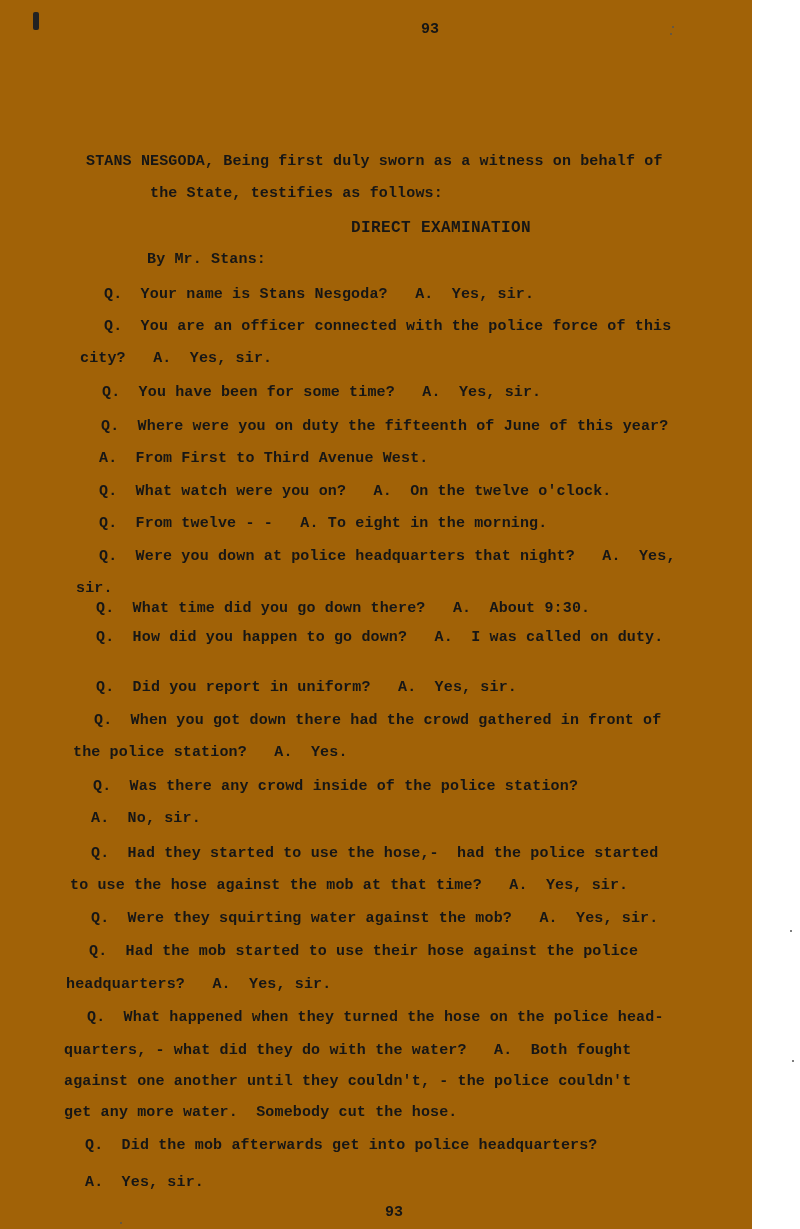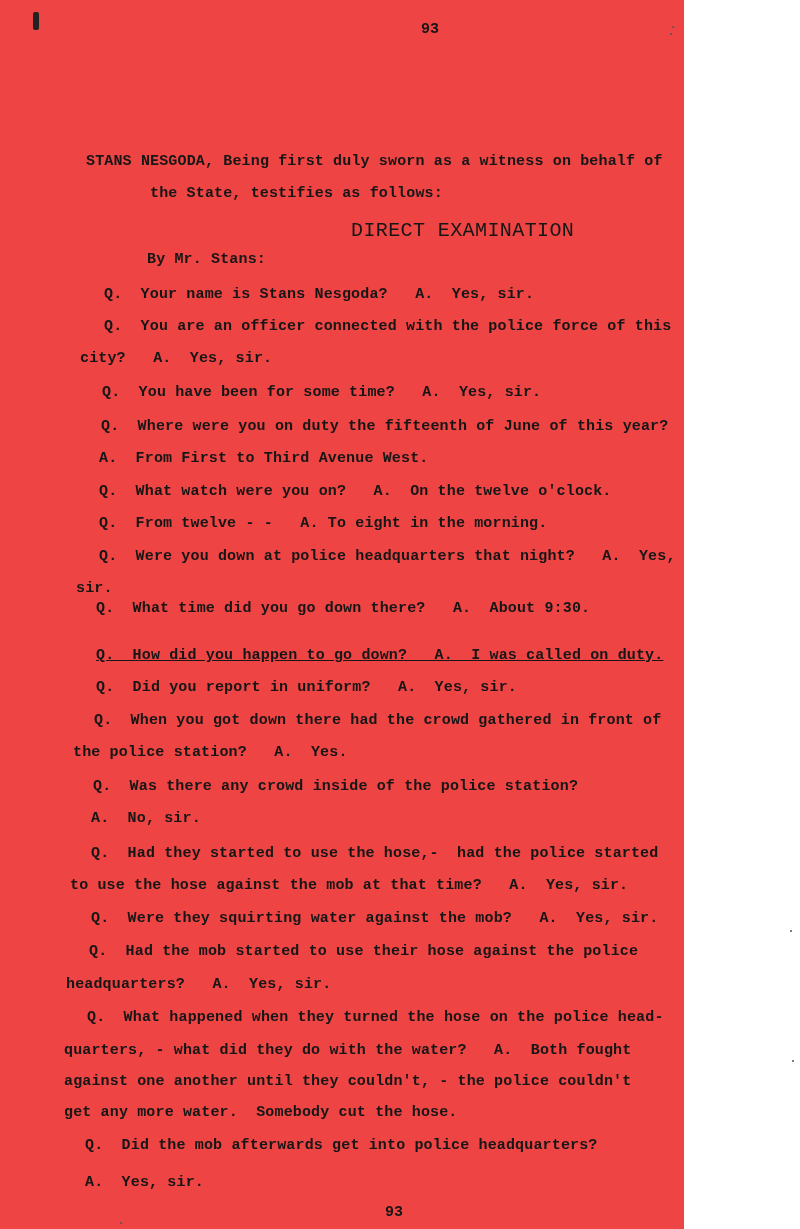--- a/index.html
+++ b/index.html
@@ -11,22 +11,22 @@
       width: 800px;
       height: 1229px;
       position: relative;
       overflow: hidden;
       font-family: "Liberation Mono", "DejaVu Sans Mono", monospace;
       color: #111111;
     }
     .page {
       position: absolute;
       left: 0; top: 0;
-      width: 684px; height: 1229px;
-      background: #ef4444;
+      width: 752px; height: 1229px;
+      background: #a16207;
     }
     .line {
       position: absolute;
       white-space: pre;
       font-size: 15px;
       font-weight: bold;
       line-height: 18px;
       letter-spacing: 0.15px;
       color: #161616;
     }
@@ -48,22 +48,22 @@
     }
     .speck {
       position: absolute;
       width: 2px; height: 2px;
       background: #555;
       border-radius: 1px;
     }
     .heading {
       position: absolute;
       white-space: pre;
-      font-size: 20px;
-      font-weight: normal;
+      font-size: 16px;
+      font-weight: bold;
       letter-spacing: 0.4px;
       color: #161616;
     }
   </style>
 </head>
 <body>
 
 <div class="page">
 
   <div class="margin-mark"></div>
@@ -84,21 +84,21 @@
   <div class="line" style="left:104px; top:318px;">Q.  You are an officer connected with the police force of this</div>
   <div class="line" style="left:80px; top:350px;">city?   A.  Yes, sir.</div>
   <div class="line" style="left:102px; top:384px;">Q.  You have been for some time?   A.  Yes, sir.</div>
   <div class="line" style="left:101px; top:418px;">Q.  Where were you on duty the fifteenth of June of this year?</div>
   <div class="line" style="left:99px; top:483px;">Q.  What watch were you on?   A.  On the twelve o'clock.</div>
   <div class="line" style="left:99px; top:450px;">A.  From First to Third Avenue West.</div>
   <div class="line" style="left:99px; top:515px;">Q.  From twelve - -   A. To eight in the morning.</div>
   <div class="line" style="left:99px; top:548px;">Q.  Were you down at police headquarters that night?   A.  Yes,</div>
   <div class="line" style="left:76px; top:580px;">sir.</div>
   <div class="line" style="left:96px; top:600px;text-align:center;">Q.  What time did you go down there?   A.  About 9:30.</div>
-  <div class="line" style="left:96px; top:647px;text-decoration:underline;">Q.  How did you happen to go down?   A.  I was called on duty.</div>
+  <div class="line" style="left:96px; top:629px;">Q.  How did you happen to go down?   A.  I was called on duty.</div>
   <div class="line" style="left:96px; top:679px;">Q.  Did you report in uniform?   A.  Yes, sir.</div>
   <div class="line" style="left:94px; top:712px;">Q.  When you got down there had the crowd gathered in front of</div>
   <div class="line" style="left:73px; top:744px;">the police station?   A.  Yes.</div>
   <div class="line" style="left:93px; top:778px;">Q.  Was there any crowd inside of the police station?</div>
   <div class="line" style="left:91px; top:810px;">A.  No, sir.</div>
   <div class="line" style="left:91px; top:845px;">Q.  Had they started to use the hose,-  had the police started</div>
   <div class="line" style="left:70px; top:877px;">to use the hose against the mob at that time?   A.  Yes, sir.</div>
   <div class="line" style="left:91px; top:910px;">Q.  Were they squirting water against the mob?   A.  Yes, sir.</div>
   <div class="line" style="left:89px; top:943px;">Q.  Had the mob started to use their hose against the police</div>
   <div class="line" style="left:66px; top:976px;">headquarters?   A.  Yes, sir.</div>

